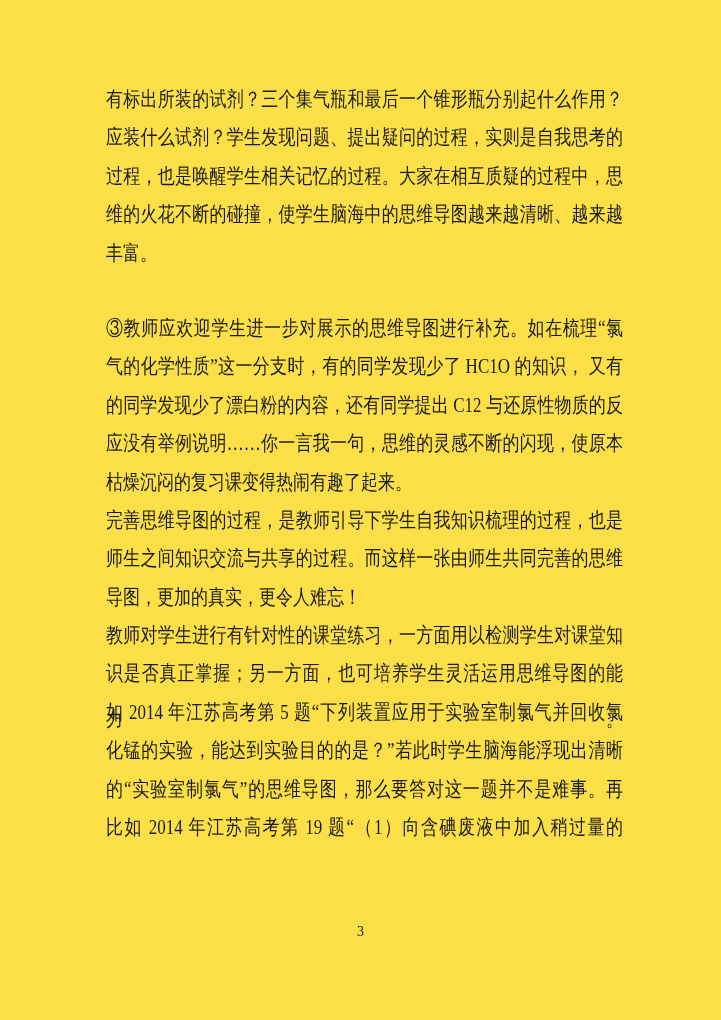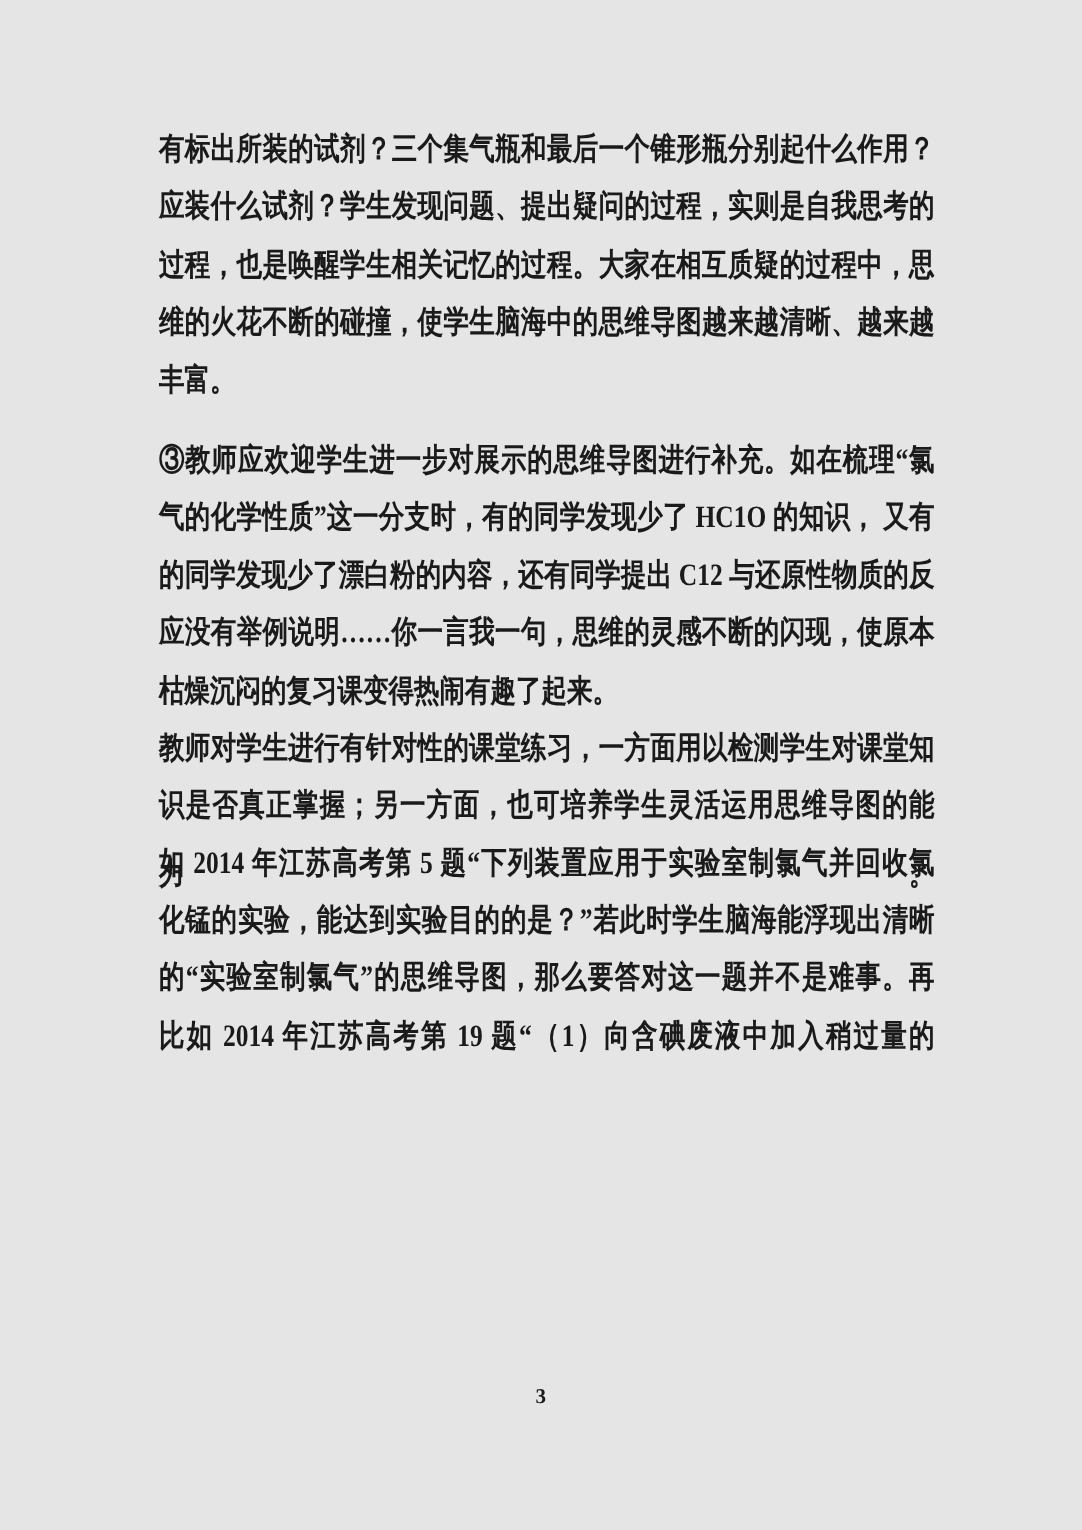--- a/index.html
+++ b/index.html
@@ -4,34 +4,33 @@
 <style>
   html, body {
     margin: 0;
     padding: 0;
     background: #ffffff;
   }
   .page {
     position: relative;
     width: 721px;
     height: 1020px;
-    background: #e5e5e5;
+    background: #fde047;
     overflow: hidden;
     font-family: "Liberation Serif", "DejaVu Serif", serif;
     color: #1a1a1a;
-    font-weight: bold;
   }
   .textcol {
     position: absolute;
     left: 106px;
     top: 81px;
     width: 517px;
   }
   .para { margin: 0; padding: 0; }
-  .para.gap-before { margin-top: 15px; }       
+  .para.gap-before { margin-top: 37px; }       
   .para.gap-before-small { margin-top: 27px; }   
   .para.gap-after-tiny { margin-bottom: 3px; }
   .line {
     height: 38.4px;
     line-height: 38.4px;
     font-size: 17px;
     text-align: justify;
     text-align-last: justify;
     transform: scaleY(1.22);
     white-space: pre-wrap;
@@ -69,20 +68,25 @@
         <div class="line last-left">丰富。</div>
       </section>
     <section class="para gap-before">
         <div class="line">③教师应欢迎学生进一步对展示的思维导图进行补充。如在梳理“氯</div>
         <div class="line">气的化学性质”这一分支时，有的同学发现少了 HC1O 的知识， 又有</div>
         <div class="line">的同学发现少了漂白粉的内容，还有同学提出 C12 与还原性物质的反</div>
         <div class="line">应没有举例说明……你一言我一句，思维的灵感不断的闪现，使原本</div>
         <div class="line last-left">枯燥沉闷的复习课变得热闹有趣了起来。</div>
       </section>
     <section class="para">
+        <div class="line">完善思维导图的过程，是教师引导下学生自我知识梳理的过程，也是</div>
+        <div class="line">师生之间知识交流与共享的过程。而这样一张由师生共同完善的思维</div>
+        <div class="line last-left">导图，更加的真实，更令人难忘！</div>
+      </section>
+    <section class="para">
         <div class="line">教师对学生进行有针对性的课堂练习，一方面用以检测学生对课堂知</div>
         <div class="line">识是否真正掌握；另一方面，也可培养学生灵活运用思维导图的能力。</div>
         <div class="line">如 2014 年江苏高考第 5 题“下列装置应用于实验室制氯气并回收氯</div>
         <div class="line">化锰的实验，能达到实验目的的是？”若此时学生脑海能浮现出清晰</div>
         <div class="line">的“实验室制氯气”的思维导图，那么要答对这一题并不是难事。再</div>
         <div class="line">比如 2014 年江苏高考第 19 题“（1）向含碘废液中加入稍过量的</div>
       </section>
   </div>
   <div class="pageno">3</div>
 </div>

